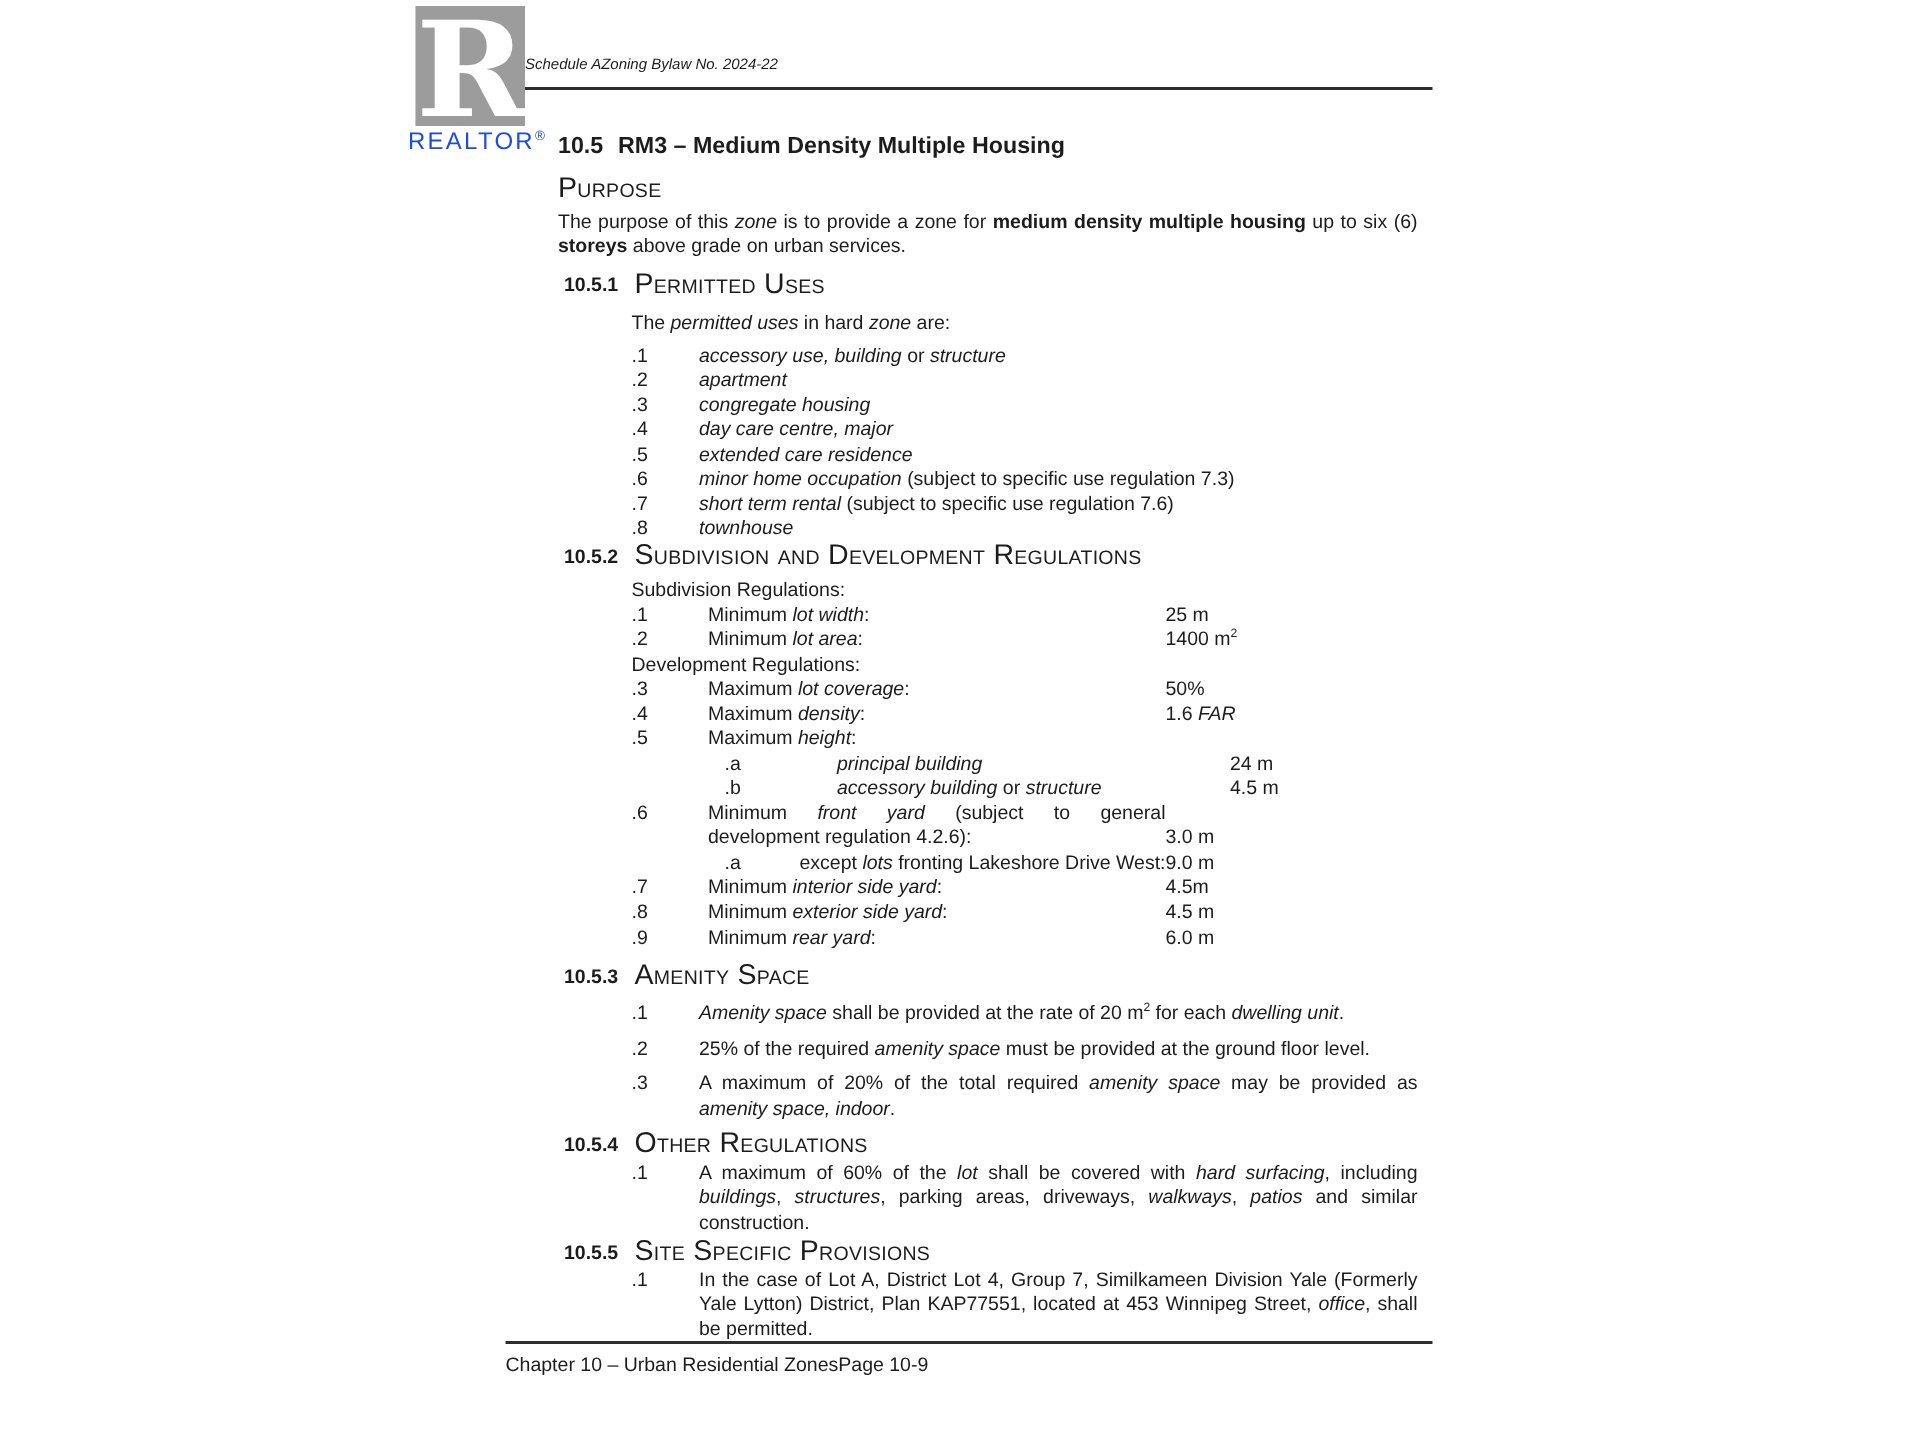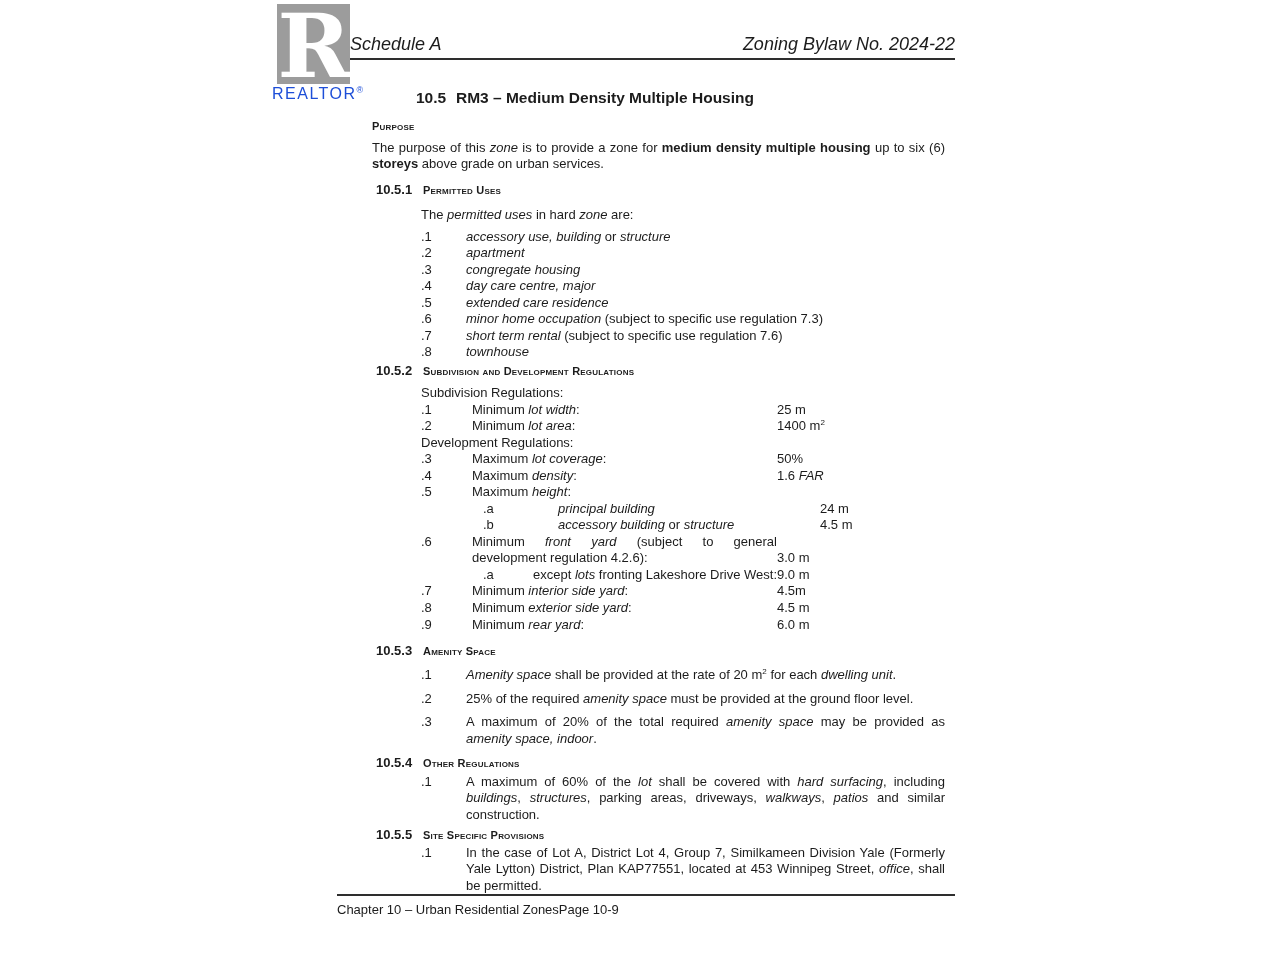--- a/index.html
+++ b/index.html
@@ -13,27 +13,27 @@
   
   .logo{position:absolute;left:272px;top:4px;width:82px;text-align:center;z-index:3;}
   .logo-square{width:73px;height:80px;background:#9c9c9c;margin:0 auto;overflow:hidden;}
   .logo-word{color:#1d4ed8;font-size:16px;letter-spacing:1.5px;margin-top:1px;white-space:nowrap;}
   .logo-word .reg{font-size:9px;vertical-align:super;letter-spacing:0;}
 
   
   .content{position:absolute;left:337px;top:36px;width:618px;z-index:1;
            font-size:13px;line-height:16.5px;}
 
-  .header-row{display:flex;justify-content:space-between;font-style:italic;font-size:18px;padding-left:13px;}
+  .header-row{display:flex;font-style:italic;font-size:10px;padding-left:13px;}
   .header-rule{border-bottom:2.5px solid #2e2e2e;margin-top:5px;}
 
   .title-row{display:flex;margin-top:28px;margin-left:35px;font-weight:bold;font-size:15.5px;line-height:19px;}
-  .title-num{width:40px;margin-left:44px;}
-
-  .sc-head{font-weight:bold;font-variant:small-caps;font-size:11px;letter-spacing:0.2px;line-height:16px;}
+  .title-num{width:40px;}
+
+  .sc-head{font-weight:normal;font-variant:small-caps;font-size:19px;letter-spacing:0.2px;line-height:16px;}
   .purpose-head{margin-top:11px;margin-left:35px;}
 
   .just-para{text-align:justify;}
   .purpose-para{margin-top:6px;margin-left:35px;width:573px;}
 
   .sec-heading{display:flex;padding-left:39px;font-weight:bold;}
   .sec-num{width:47px;font-size:13px;}
   .sec-heading .sc-head{flex:1;}
 
   .intro{margin-top:9px;padding-left:84px;}

